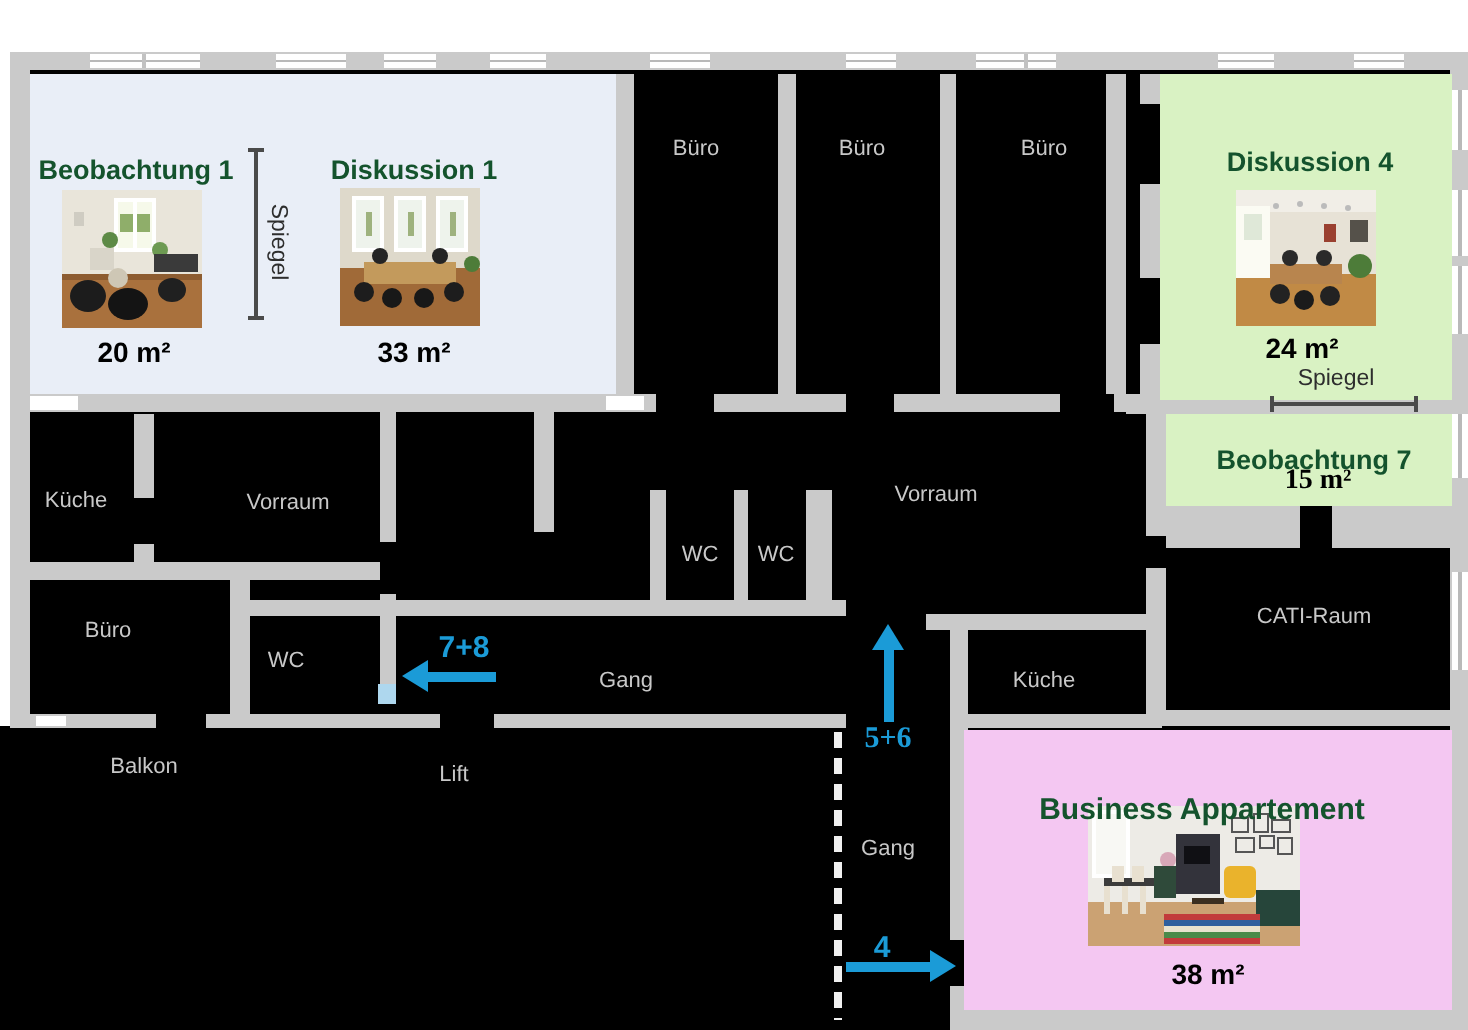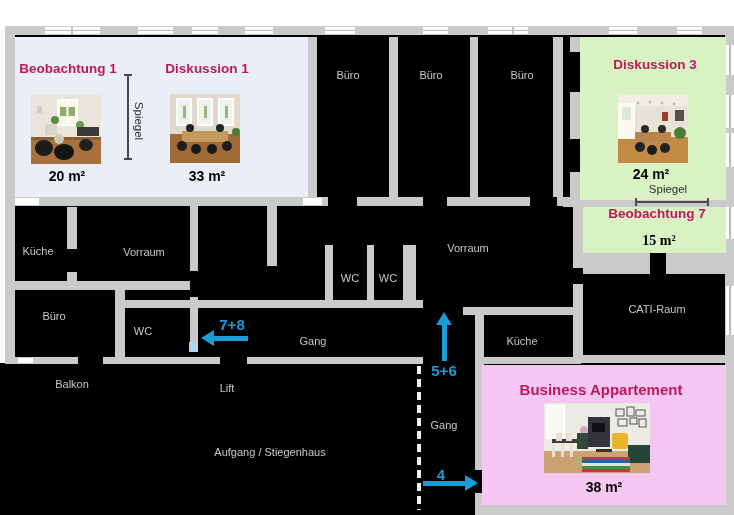--- a/index.html
+++ b/index.html
@@ -1,21 +1,21 @@
 <!DOCTYPE html>
 <html><head>
 <meta charset="utf-8">
 <style>
   html,body{margin:0;padding:0;background:#ffffff;}
   #stage{position:relative;width:734px;height:515px;background:#ffffff;overflow:hidden;
          font-family:"Liberation Sans","DejaVu Sans",sans-serif;}
   .abs{position:absolute;}
   .lbl{position:absolute;transform:translate(-50%,-50%);white-space:nowrap;line-height:1;}
   .rl{font-size:11px;color:#c8c8c8;}
-  .title{font-size:13.5px;font-weight:bold;color:#be185d;}
+  .title{font-size:13.5px;font-weight:bold;color:#14532d;margin-top:16px;}
   .title.lg{font-size:15px;}
   .area{font-size:14px;font-weight:bold;color:#000;}
   .blue{font-size:15px;font-weight:bold;color:#1b9bd7;}
   .sp{font-size:11.5px;color:#2e2e2e;}
   .sp.rot{transform:translate(-50%,-50%) rotate(90deg);}
   .dash{background:repeating-linear-gradient(to bottom,#f0f0f0 0 8px,transparent 8px 13px);}
 </style>
 </head>
 <body>
 
@@ -198,21 +198,21 @@
           <rect x="38" y="60" width="48" height="3" fill="#e8e2cf"></rect>
           <rect x="38" y="63" width="48" height="3" fill="#4a8a4a"></rect>
           <rect x="38" y="66" width="48" height="3" fill="#c23b3b"></rect>
         </g>
         <rect x="52" y="46" width="16" height="3" fill="#3c2f20"></rect>
       </svg></div>
     <div class="lbl title" style="left: 68px; top: 69px;">Beobachtung 1</div>
     <div class="lbl area" style="left: 67px; top: 176px;">20 m²</div>
     <div class="lbl title" style="left: 207px; top: 69px;">Diskussion 1</div>
     <div class="lbl area" style="left: 207px; top: 176px;">33 m²</div>
-    <div class="lbl title" style="left: 655px; top: 65px;">Diskussion 3</div>
+    <div class="lbl title" style="left: 655px; top: 65px;">Diskussion 4</div>
     <div class="lbl area" style="left: 651px; top: 174px;">24 m²</div>
     <div class="lbl title" style="left: 657px; top: 214px;">Beobachtung 7</div>
     <div class="lbl area" style="left: 659px; top: 241px; font-family: Liberation Serif, serif;">15 m²</div>
     <div class="lbl title lg" style="left: 601px; top: 389px;">Business Appartement</div>
     <div class="lbl area" style="left: 604px; top: 487px;">38 m²</div>
     <div class="lbl rl" style="left: 348px; top: 75px;">Büro</div>
     <div class="lbl rl" style="left: 431px; top: 75px;">Büro</div>
     <div class="lbl rl" style="left: 522px; top: 75px;">Büro</div>
     <div class="lbl rl" style="left: 38px; top: 251px;">Küche</div>
     <div class="lbl rl" style="left: 144px; top: 252px;">Vorraum</div>
@@ -220,23 +220,22 @@
     <div class="lbl rl" style="left: 143px; top: 331px;">WC</div>
     <div class="lbl rl" style="left: 350px; top: 278px;">WC</div>
     <div class="lbl rl" style="left: 388px; top: 278px;">WC</div>
     <div class="lbl rl" style="left: 468px; top: 248px;">Vorraum</div>
     <div class="lbl rl" style="left: 657px; top: 309px;">CATI-Raum</div>
     <div class="lbl rl" style="left: 522px; top: 341px;">Küche</div>
     <div class="lbl rl" style="left: 313px; top: 341px;">Gang</div>
     <div class="lbl rl" style="left: 444px; top: 425px;">Gang</div>
     <div class="lbl rl" style="left: 227px; top: 388px;">Lift</div>
     <div class="lbl rl" style="left: 72px; top: 384px;">Balkon</div>
-    <div class="lbl rl" style="left: 270px; top: 452px;">Aufgang / Stiegenhaus</div>
     <div class="abs" style="position: absolute; left: 201px; top: 330px; width: 0px; height: 0px; border-top: 8px solid transparent; border-bottom: 8px solid transparent; border-right: 13px solid rgb(27, 155, 215);"></div>
     <div class="abs" style="position: absolute; left: 214px; top: 335.5px; width: 34px; height: 5px; background: rgb(27, 155, 215);"></div>
     <div class="lbl blue" style="left: 232px; top: 324px;">7+8</div>
     <div class="abs" style="position: absolute; left: 436px; top: 312px; width: 0px; height: 0px; border-left: 8px solid transparent; border-right: 8px solid transparent; border-bottom: 13px solid rgb(27, 155, 215);"></div>
     <div class="abs" style="position: absolute; left: 441.5px; top: 325px; width: 5px; height: 36px; background: rgb(27, 155, 215);"></div>
-    <div class="lbl blue" style="left: 444px; top: 370px;">5+6</div>
+    <div class="lbl blue" style="left: 444px; top: 370px; font-family: Liberation Serif, serif;">5+6</div>
     <div class="abs" style="position: absolute; left: 465px; top: 475px; width: 0px; height: 0px; border-top: 8px solid transparent; border-bottom: 8px solid transparent; border-left: 13px solid rgb(27, 155, 215);"></div>
     <div class="abs" style="position: absolute; left: 423px; top: 480.5px; width: 42px; height: 5px; background: rgb(27, 155, 215);"></div>
     <div class="lbl blue" style="left: 441px; top: 474px;">4</div>
   </div>
 
 </body></html>

